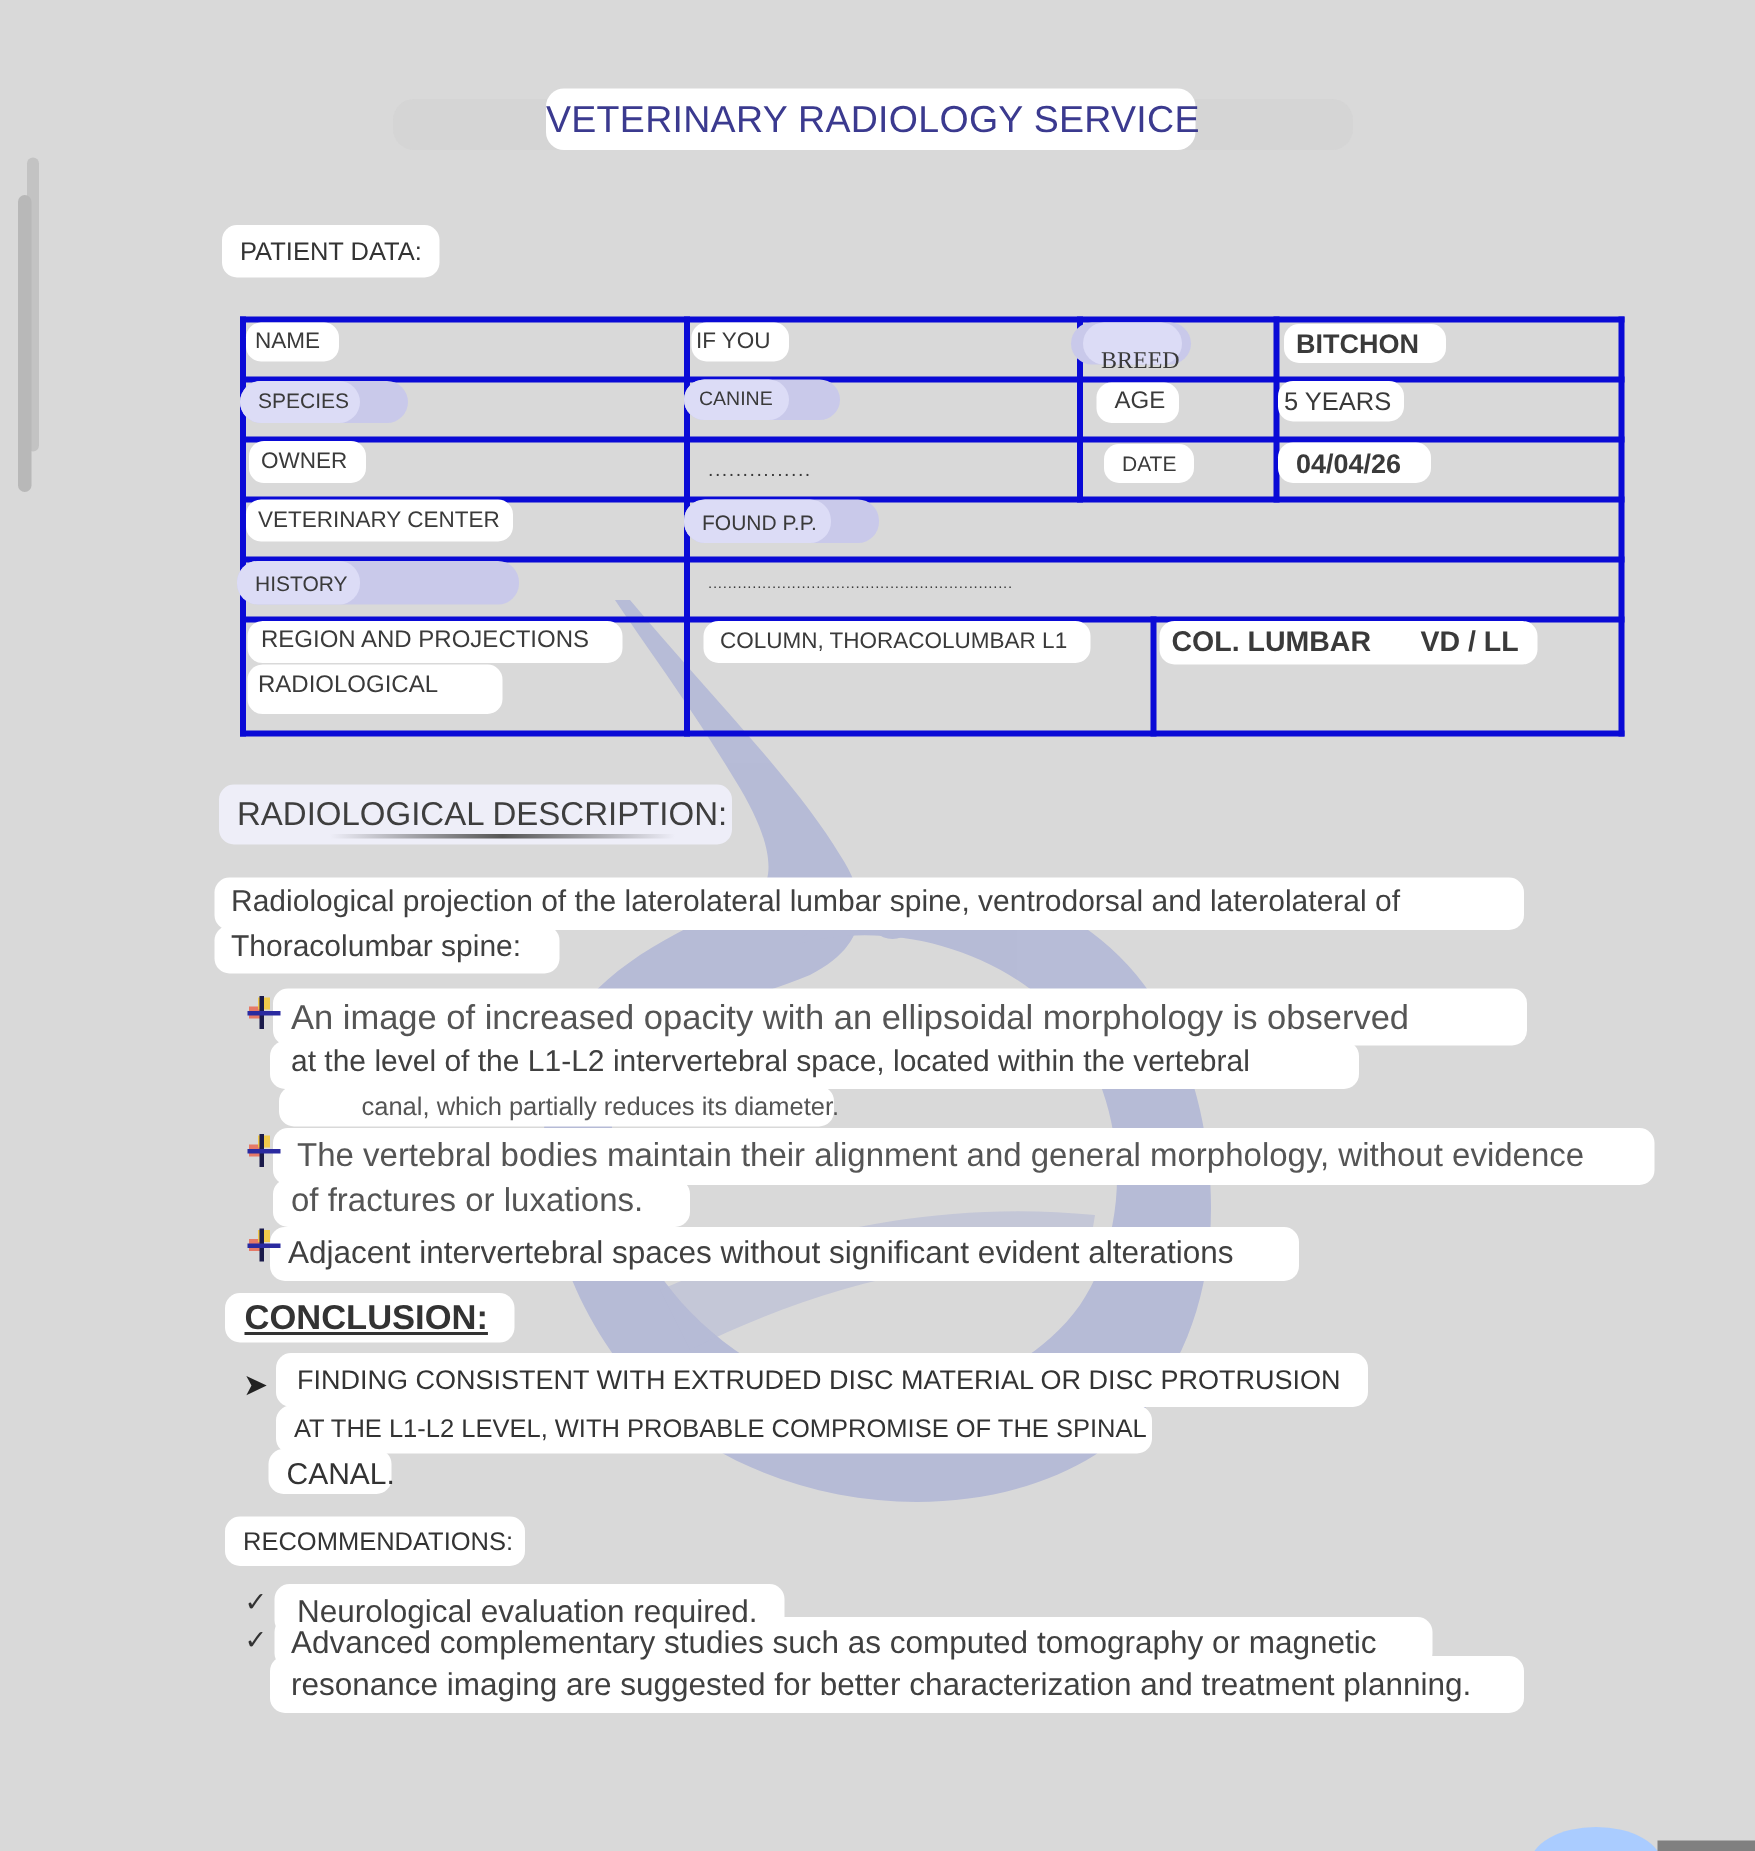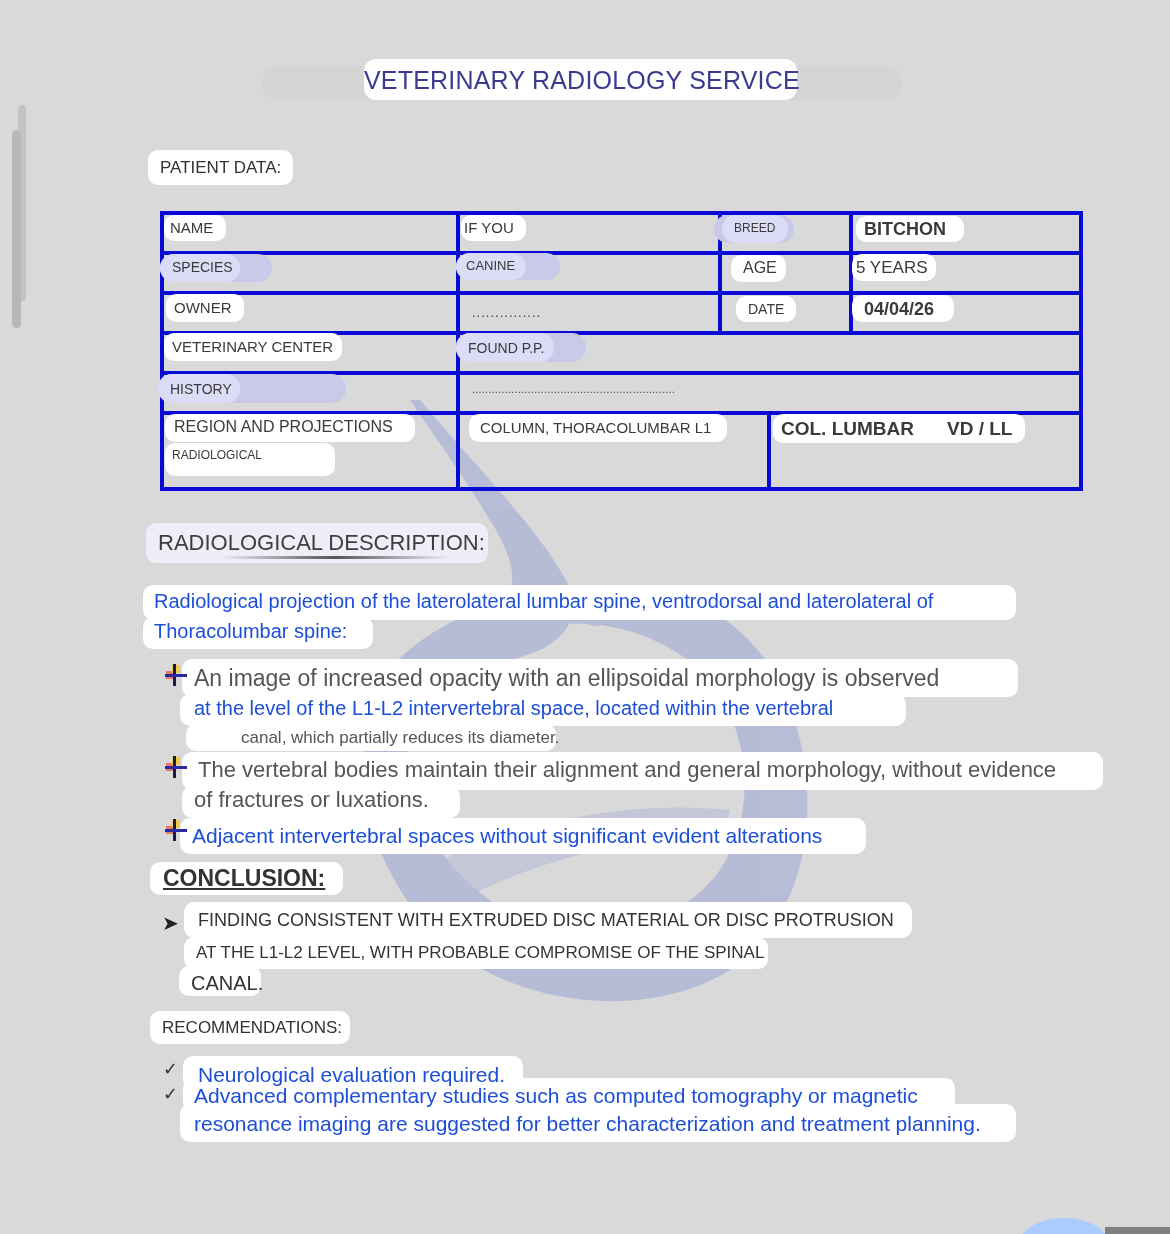--- a/index.html
+++ b/index.html
@@ -27,21 +27,21 @@
     color: #3b3a8f; font-size: 25px; text-align: center; line-height: 43px; letter-spacing: 0.2px; }
   .ghost-bar { left: 262px; top: 66px; width: 640px; height: 34px; background: #d3d3d3; border-radius: 14px; opacity: 0.7; }
   .patient-pill { left: 148px; top: 150px; width: 145px; height: 35px; font-size: 17px; line-height: 35px; padding-left: 12px; color: #333; }
 
   
   .tbl-line { position: absolute; background: #0a0ad6; }
   .cell-text { position: absolute; font-size: 15px; color: #3a3a3a; }
 
   
   .body-lg { font-size: 23px; color: #555; }
-  .body-md { font-size: 20px; color: #1d4ed8; }
+  .body-md { font-size: 20px; color: #404040; }
   .body-sm { font-size: 17px; color: #555; }
   .caps { font-size: 18px; color: #333; }
   .bullet-plus { position: absolute; width: 26px; height: 26px; }
 </style>
 </head>
 <body>
 
 <div class="abs scroll-b"></div>
 <div class="abs scroll-a"></div>
 
@@ -75,21 +75,21 @@
   <div class="tbl-line" style="left:718px;top:211px;width:4px;height:124px;"></div>
   <div class="tbl-line" style="left:849px;top:211px;width:4px;height:124px;"></div>
   <div class="tbl-line" style="left:767px;top:411px;width:4px;height:80px;"></div>
 
   <div class="pill" style="left:164px;top:215px;width:62px;height:26px;"></div>
   <div class="cell-text" style="left:170px;top:219px;">NAME</div>
   <div class="pill" style="left:461px;top:215px;width:65px;height:26px;"></div>
   <div class="cell-text" style="left:464px;top:219px;">IF YOU</div>
   <div class="pill lav2" style="left:714px;top:215px;width:80px;height:28px;border-radius:14px;"></div>
   <div class="pill lav" style="left:722px;top:215px;width:66px;height:28px;border-radius:14px;"></div>
-  <div class="cell-text" style="left:734px;top:221px;font-size:12px;">BREED</div>
+  <div class="cell-text" style="left:734px;top:232px;font-size:16px;font-family:Liberation Serif, serif;">BREED</div>
   <div class="pill" style="left:856px;top:216px;width:108px;height:26px;"></div>
   <div class="cell-text" style="left:864px;top:219px;font-size:18px;font-weight:bold;color:#3a3a3a;">BITCHON</div>
 
   <div class="pill lav2" style="left:160px;top:254px;width:112px;height:28px;border-radius:14px;"></div>
   <div class="pill lav" style="left:160px;top:254px;width:80px;height:28px;border-radius:14px;"></div>
   <div class="cell-text" style="left:172px;top:259px;font-size:14px;">SPECIES</div>
   <div class="pill lav2" style="left:456px;top:253px;width:104px;height:27px;border-radius:14px;"></div>
   <div class="pill lav" style="left:456px;top:253px;width:70px;height:27px;border-radius:14px;"></div>
   <div class="cell-text" style="left:466px;top:258px;font-size:13px;">CANINE</div>
   <div class="pill" style="left:731px;top:255px;width:55px;height:27px;"></div>
@@ -112,21 +112,21 @@
   <div class="cell-text" style="left:468px;top:340px;font-size:14px;">FOUND P.P.</div>
 
   <div class="pill lav2" style="left:158px;top:374px;width:188px;height:29px;border-radius:14px;"></div>
   <div class="pill lav" style="left:158px;top:374px;width:82px;height:29px;border-radius:14px;"></div>
   <div class="cell-text" style="left:170px;top:381px;font-size:14px;">HISTORY</div>
   <div class="cell-text" style="left:472px;top:384px;font-size:10px;letter-spacing:0.5px;">..............................................................</div>
 
   <div class="pill" style="left:165px;top:414px;width:250px;height:28px;"></div>
   <div class="cell-text" style="left:174px;top:418px;font-size:16px;">REGION AND PROJECTIONS</div>
   <div class="pill" style="left:165px;top:443px;width:170px;height:33px;"></div>
-  <div class="cell-text" style="left:172px;top:448px;font-size:12px;">RADIOLOGICAL</div>
+  <div class="cell-text" style="left:172px;top:448px;font-size:16px;">RADIOLOGICAL</div>
   <div class="pill" style="left:469px;top:414px;width:258px;height:28px;"></div>
   <div class="cell-text" style="left:480px;top:419px;font-size:15px;">COLUMN, THORACOLUMBAR L1</div>
   <div class="pill" style="left:773px;top:414px;width:252px;height:29px;"></div>
   <div class="cell-text" style="left:781px;top:418px;font-size:19px;font-weight:bold;color:#3a3a3a;">COL. LUMBAR</div>
   <div class="cell-text" style="left:947px;top:418px;font-size:19px;font-weight:bold;color:#3a3a3a;text-align:right;">VD / LL</div>
 </div>
 
 <div class="pill lav" style="left:146px;top:523px;width:342px;height:40px;background:#eeeef8;"></div>
 <div class="abs" style="left:158px;top:530px;font-size:22px;color:#3e3e3e;">RADIOLOGICAL DESCRIPTION:</div>
 <div class="abs" style="left:220px;top:556px;width:230px;height:3px;background:linear-gradient(90deg,transparent,#555,transparent);"></div>

